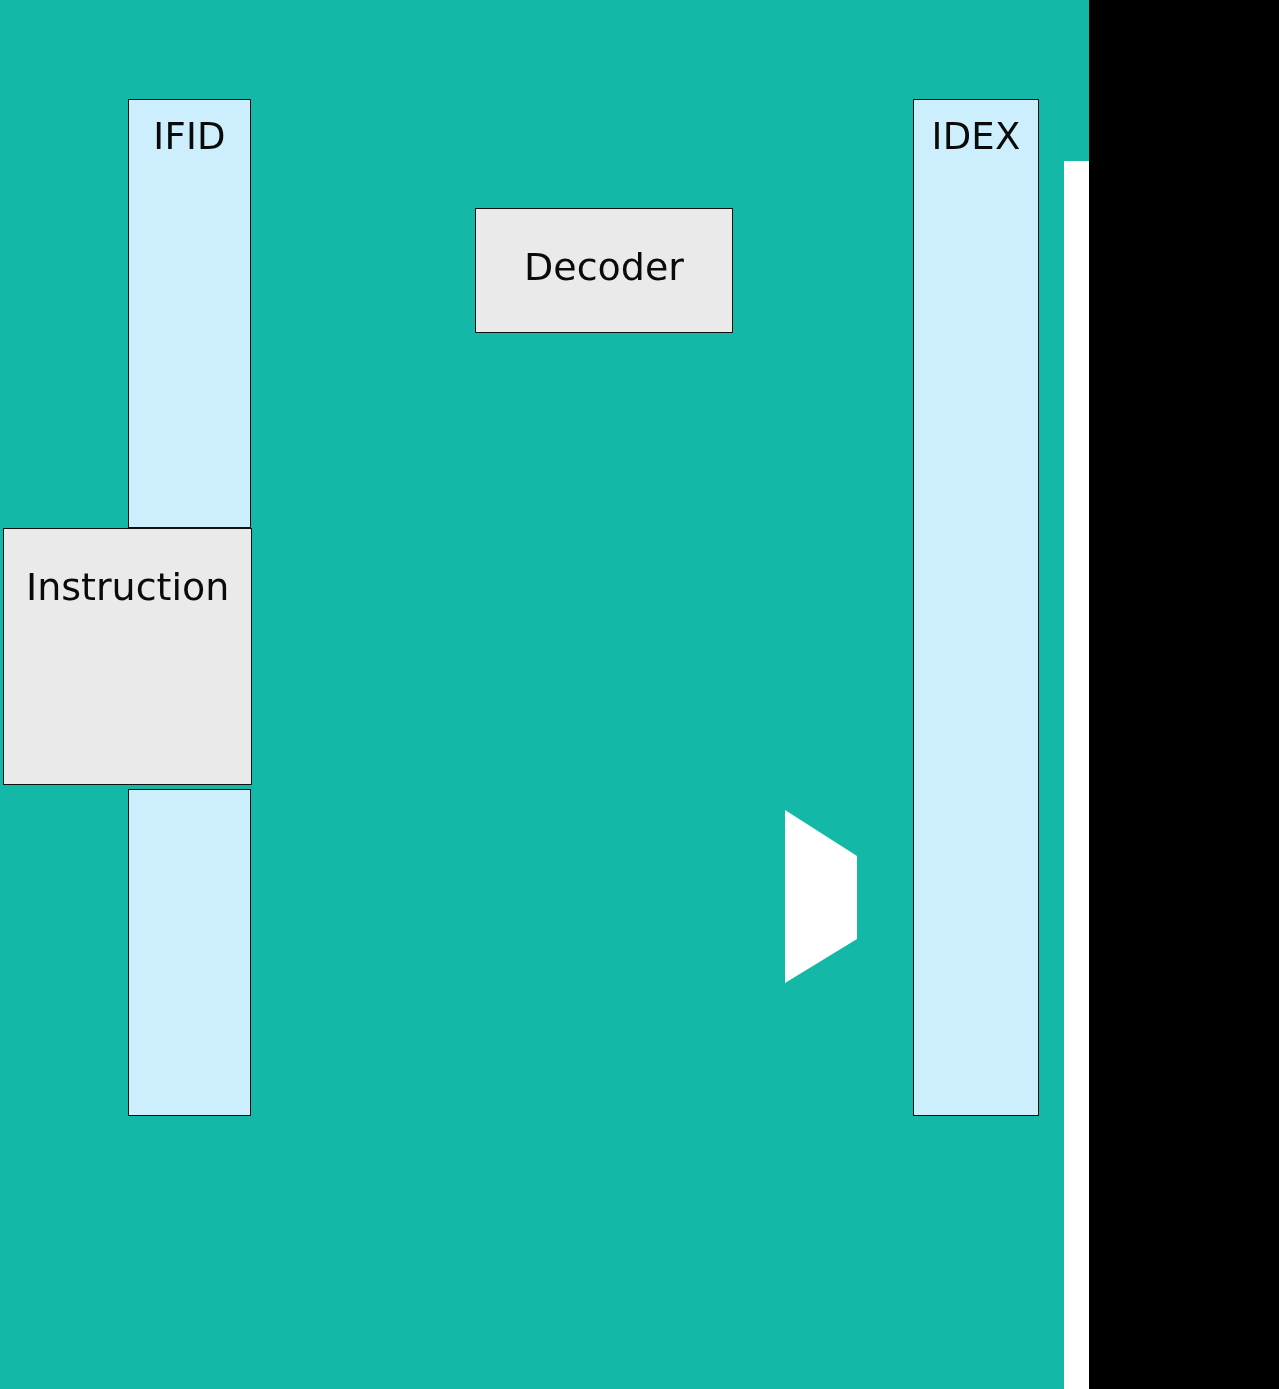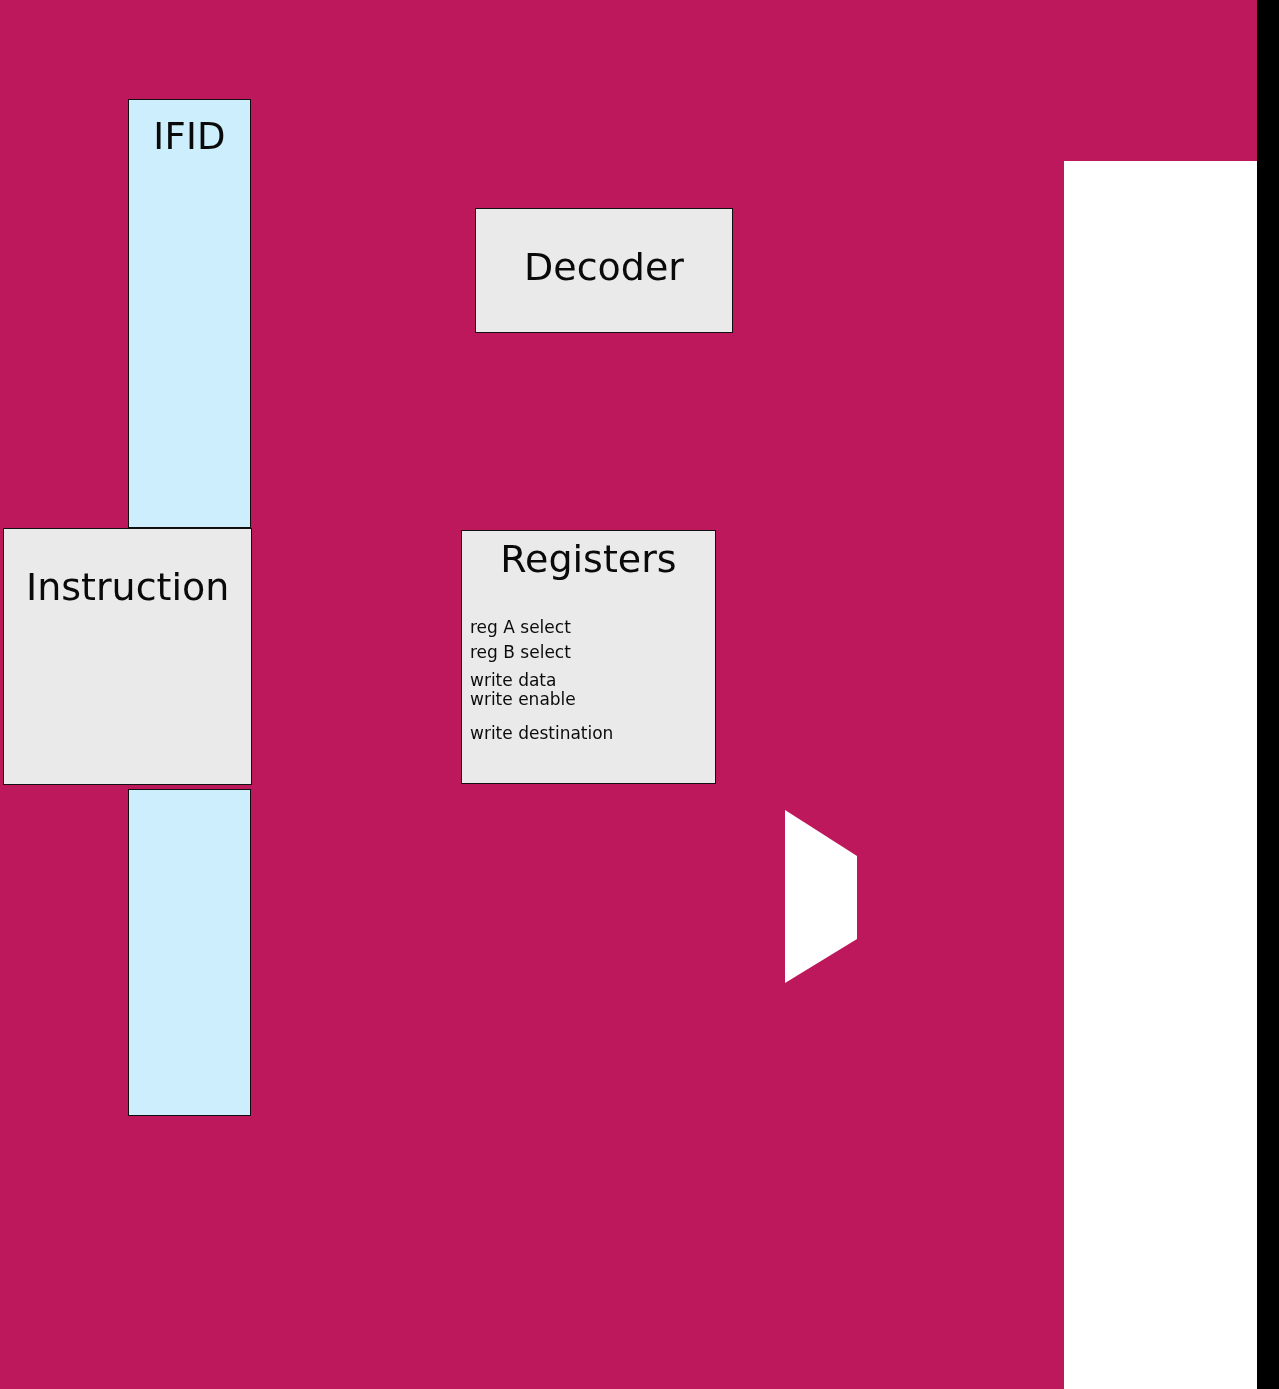--- a/index.html
+++ b/index.html
@@ -5,23 +5,23 @@
   html, body {
     margin: 0;
     padding: 0;
     background: #000000;
   }
   body {
     font-family: "DejaVu Sans", sans-serif;
   }
   #canvas {
     position: relative;
-    width: 1257px;
+    width: 1089px;
     height: 1389px;
-    background: #be185d;
+    background: #14b8a6;
     overflow: hidden;
   }
   .white-panel {
     position: absolute;
     background: #ffffff;
   }
   .pipeline-bar {
     position: absolute;
     background: #cdeffd;
     border: 1px solid #0f0f0f;
@@ -90,39 +90,34 @@
 <div id="canvas">
 
   <div class="white-panel" id="right-panel" style="left:1064px; top:161px; width:215px; height:1228px;"></div>
 
   <div class="pipeline-bar" id="ifid-bar-top" style="left:128px; top:99px; width:123px; height:429px;">
     <div class="bar-label">IFID</div>
   </div>
 
   <div class="pipeline-bar" id="ifid-bar-bottom" style="left:128px; top:789px; width:123px; height:327px;"></div>
 
+  <div class="pipeline-bar" id="idex-bar" style="left:913px; top:99px; width:126px; height:1017px;">
+    <div class="bar-label">IDEX</div>
+  </div>
 
   <div class="unit-box" id="instruction-memory" style="left:3px; top:528px; width:249px; height:257px;">
     <div class="unit-title">
       <div>Instruction</div>
     </div>
   </div>
 
   <div class="unit-box" id="decoder" style="left:475px; top:208px; width:258px; height:125px;">
     <div class="unit-title">Decoder</div>
   </div>
 
-  <div class="unit-box" id="registers" style="left:461px; top:530px; width:255px; height:254px;">
-    <div class="unit-title">Registers</div>
-    <div class="reg-port" style="top:88px;">reg A select</div>
-    <div class="reg-port" style="top:113px;">reg B select</div>
-    <div class="reg-port" style="top:141px;">write data</div>
-    <div class="reg-port" style="top:160px;">write enable</div>
-    <div class="reg-port" style="top:194px;">write destination</div>
-  </div>
 
 
   <div class="mux" id="mux" style="left:784px; top:809px; width:76px; height:175px;">
     <svg width="76" height="175" viewBox="0 0 76 175">
       <polygon points="1,1 73,47 73,130 1,174" fill="#ffffff"></polygon>
     </svg>
   </div>
 
 </div>
 

